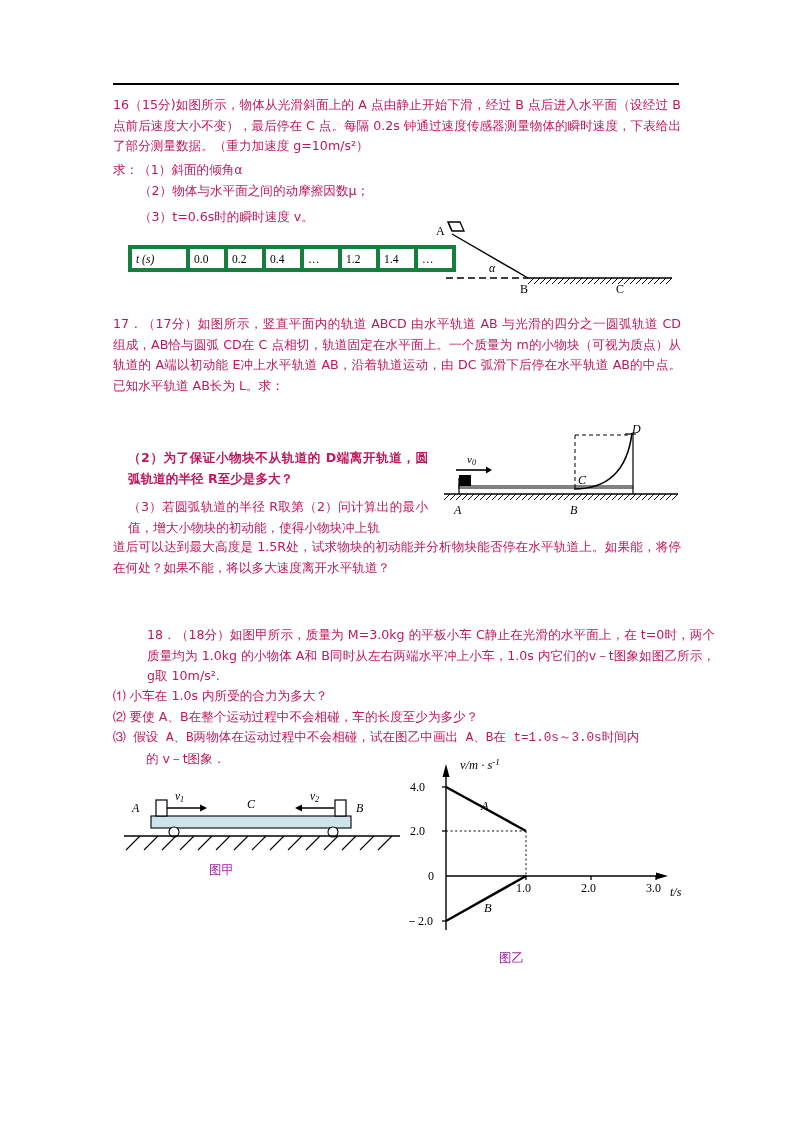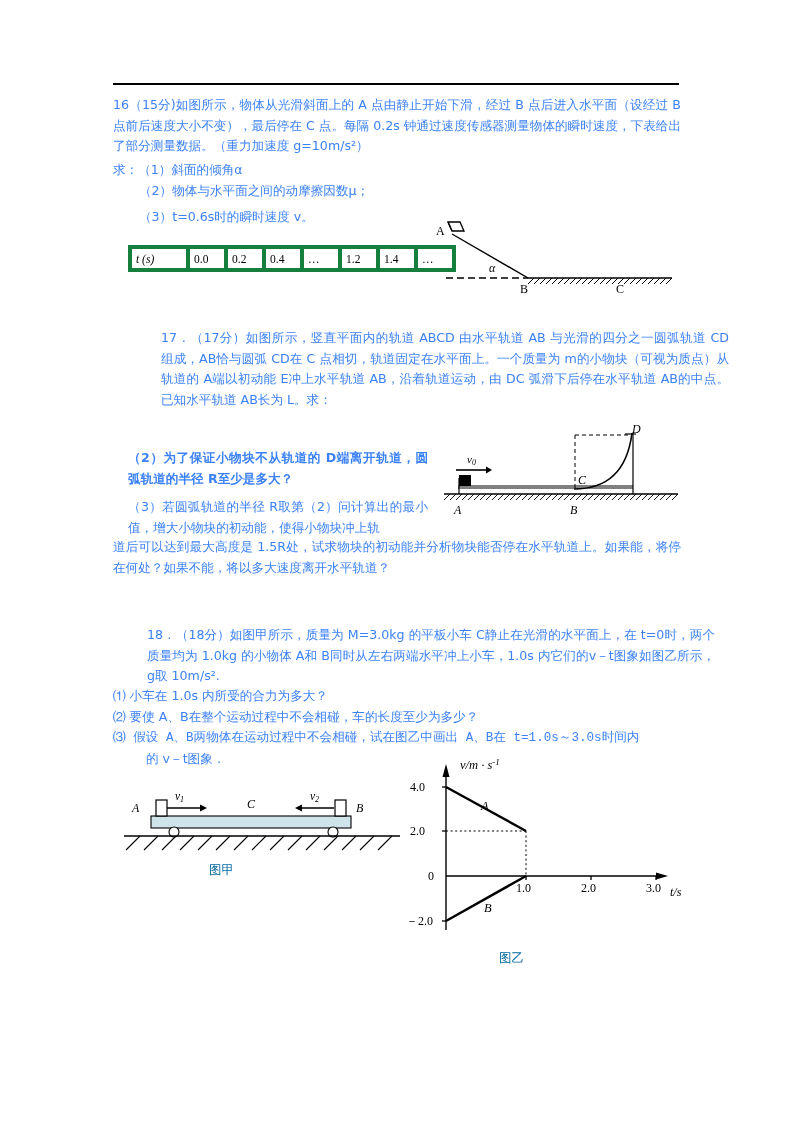--- a/index.html
+++ b/index.html
@@ -24,21 +24,21 @@
     top: 83px;
     width: 566px;
     height: 2px;
     background: #000000;
   }
   .qblock {
     position: absolute;
     font-family: "DejaVu Sans", "Liberation Sans", sans-serif;
     font-size: 12.6px;
     line-height: 20.5px;
-    color: #3b82f6;
+    color: #be185d;
     text-align: justify;
   }
 
   
   #q16-table {
     position: absolute;
     left: 128px;
     top: 245px;
     border-collapse: collapse;
     font-family: "Liberation Serif", serif;
@@ -59,21 +59,21 @@
   #q16-table td.val {
     width: 26px;
   }
 
   
   .figwrap { position: absolute; }
   .caption {
     position: absolute;
     font-family: Liberation Serif, serif;
     font-size: 12.5px;
-    color: #0369a1;
+    color: #a21caf;
   }
 </style>
 </head>
 <body>
 
 <div id="page">
 
   <div class="hrule"></div>
 
   <div class="qblock" style="left:113px; top:95px; width:568px;">16（15分)如图所示，物体从光滑斜面上的 A 点由静止开始下滑，经过 B 点后进入水平面（设经过 B 点前后速度大小不变），最后停在 C 点。每隔 0.2s 钟通过速度传感器测量物体的瞬时速度，下表给出了部分测量数据。（重力加速度 g=10m/s²）</div>
@@ -137,21 +137,21 @@
         <line x1="240" y1="72" x2="246" y2="66"></line>
           <line x1="246" y1="72" x2="252" y2="66"></line>
       </g>
       <text x="16" y="23" font-family="Liberation Serif, serif" font-size="12">A</text>
       <text x="69" y="60" font-family="Liberation Serif, serif" font-size="12" font-style="italic">α</text>
       <text x="100" y="81" font-family="Liberation Serif, serif" font-size="12">B</text>
       <text x="196" y="81" font-family="Liberation Serif, serif" font-size="12">C</text>
     </svg>
   </div>
 
-  <div class="qblock" style="left:113px; top:328px; width:568px;margin-left:48px;">17．（17分）如图所示，竖直平面内的轨道 ABCD 由水平轨道 AB 与光滑的四分之一圆弧轨道 CD 组成，AB恰与圆弧 CD在 C 点相切，轨道固定在水平面上。一个质量为 m的小物块（可视为质点）从轨道的 A端以初动能 E冲上水平轨道 AB，沿着轨道运动，由 DC 弧滑下后停在水平轨道 AB的中点。已知水平轨道 AB长为 L。求：</div>
+  <div class="qblock" style="left:113px; top:314px; width:568px;">17．（17分）如图所示，竖直平面内的轨道 ABCD 由水平轨道 AB 与光滑的四分之一圆弧轨道 CD 组成，AB恰与圆弧 CD在 C 点相切，轨道固定在水平面上。一个质量为 m的小物块（可视为质点）从轨道的 A端以初动能 E冲上水平轨道 AB，沿着轨道运动，由 DC 弧滑下后停在水平轨道 AB的中点。已知水平轨道 AB长为 L。求：</div>
 
 
   <div class="qblock" style="left:128px; top:448px; width:300px;font-weight:bold;">（2）为了保证小物块不从轨道的 D端离开轨道，圆弧轨道的半径 R至少是多大？</div>
 
   <div class="qblock" style="left:128px; top:497px; width:300px;">（3）若圆弧轨道的半径 R取第（2）问计算出的最小值，增大小物块的初动能，使得小物块冲上轨</div>
 
   <div class="qblock" style="left:113px; top:537px; width:568px;">道后可以达到最大高度是 1.5R处，试求物块的初动能并分析物块能否停在水平轨道上。如果能，将停在何处？如果不能，将以多大速度离开水平轨道？</div>
 
   <div class="figwrap" style="left:440px; top:423px; width:250px; height:103px;">
     <svg width="250" height="103" viewBox="0 0 250 103">

